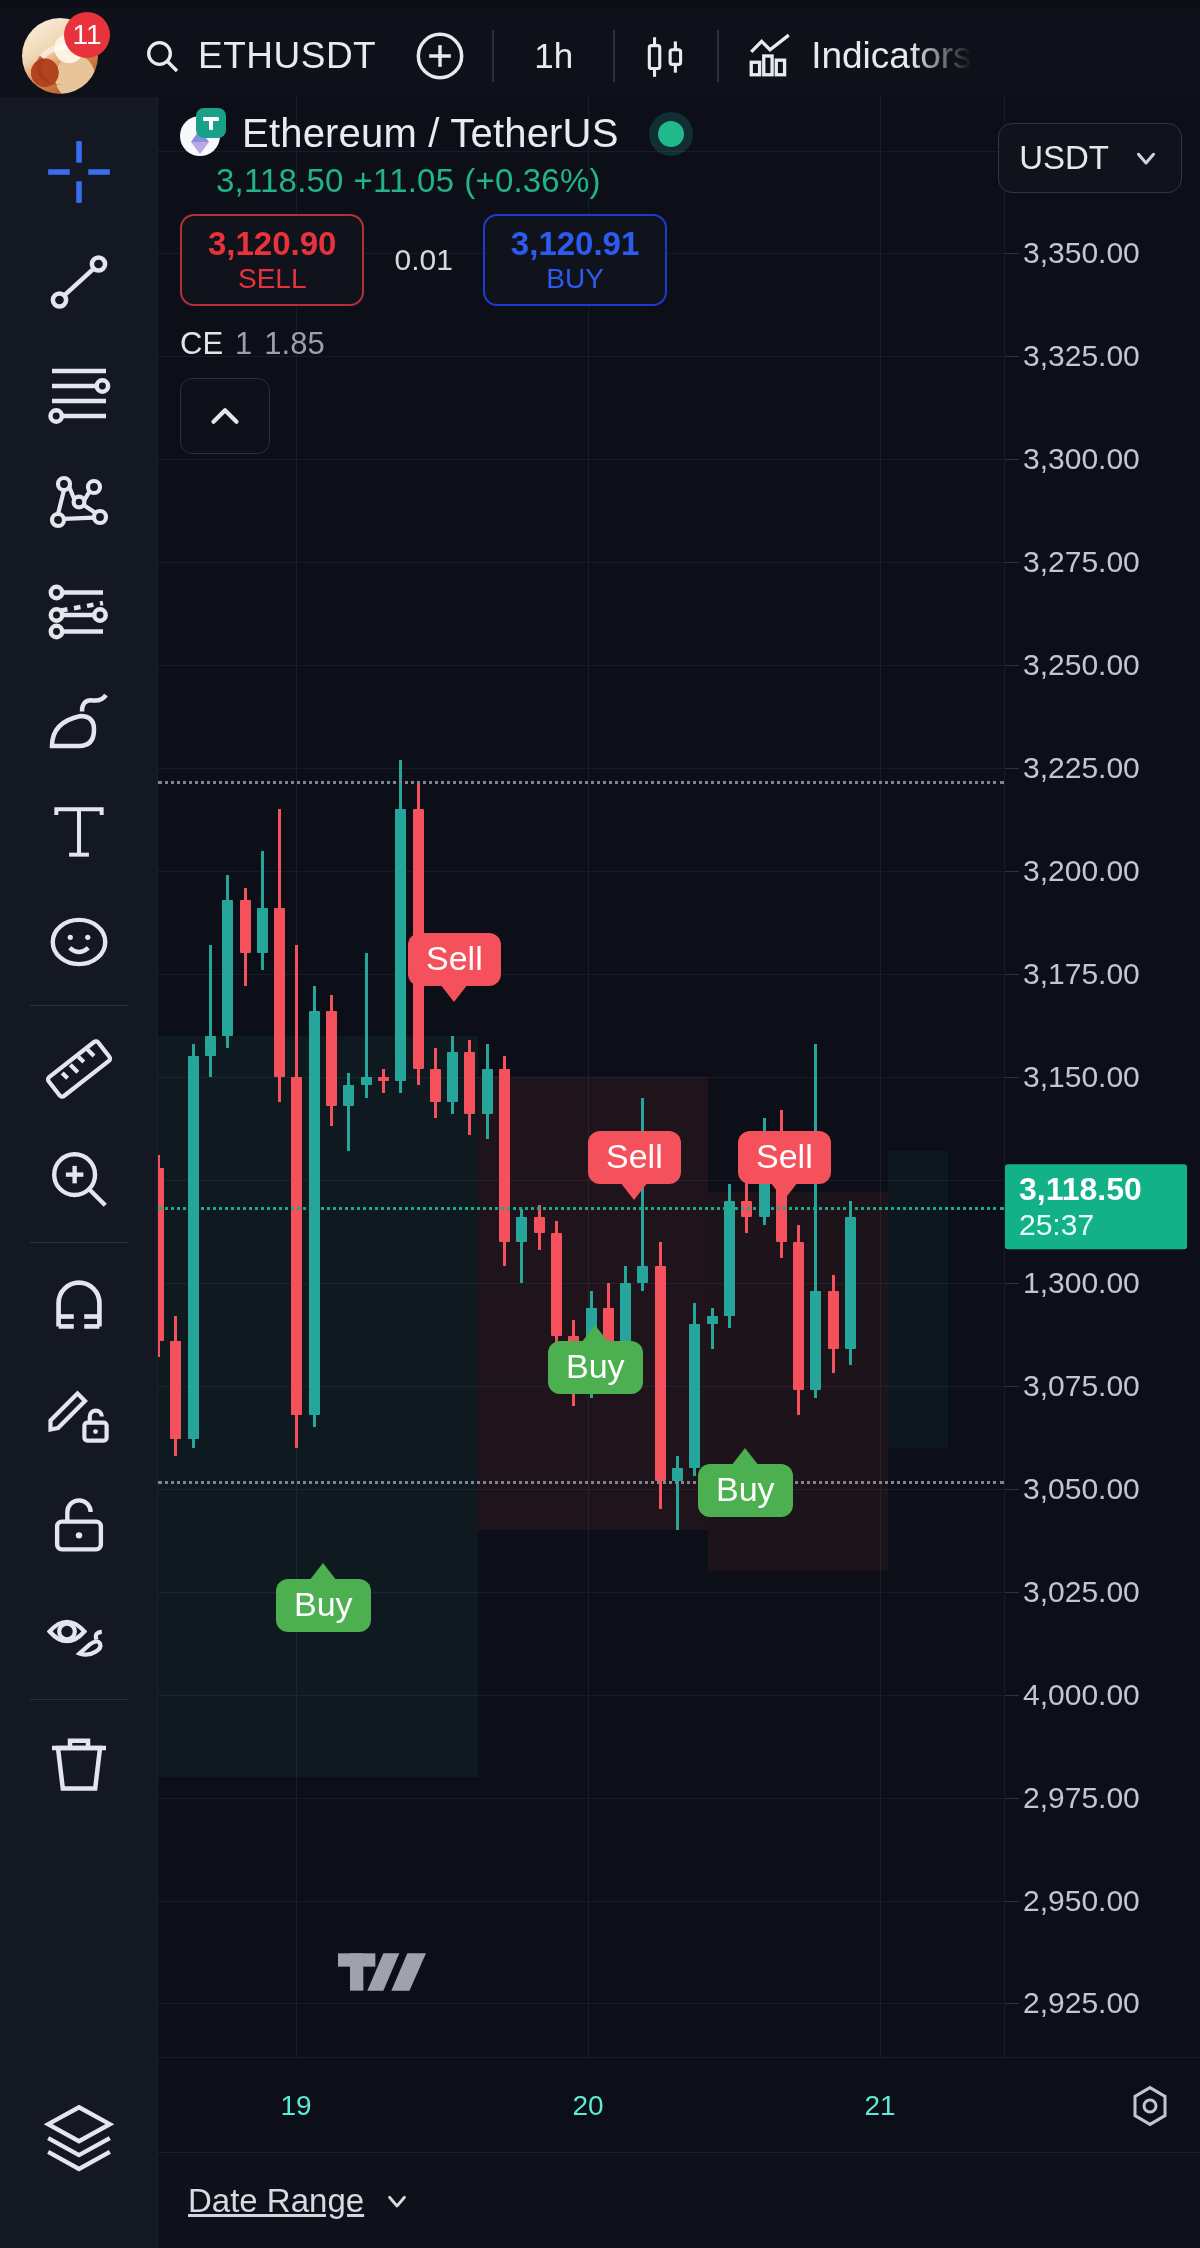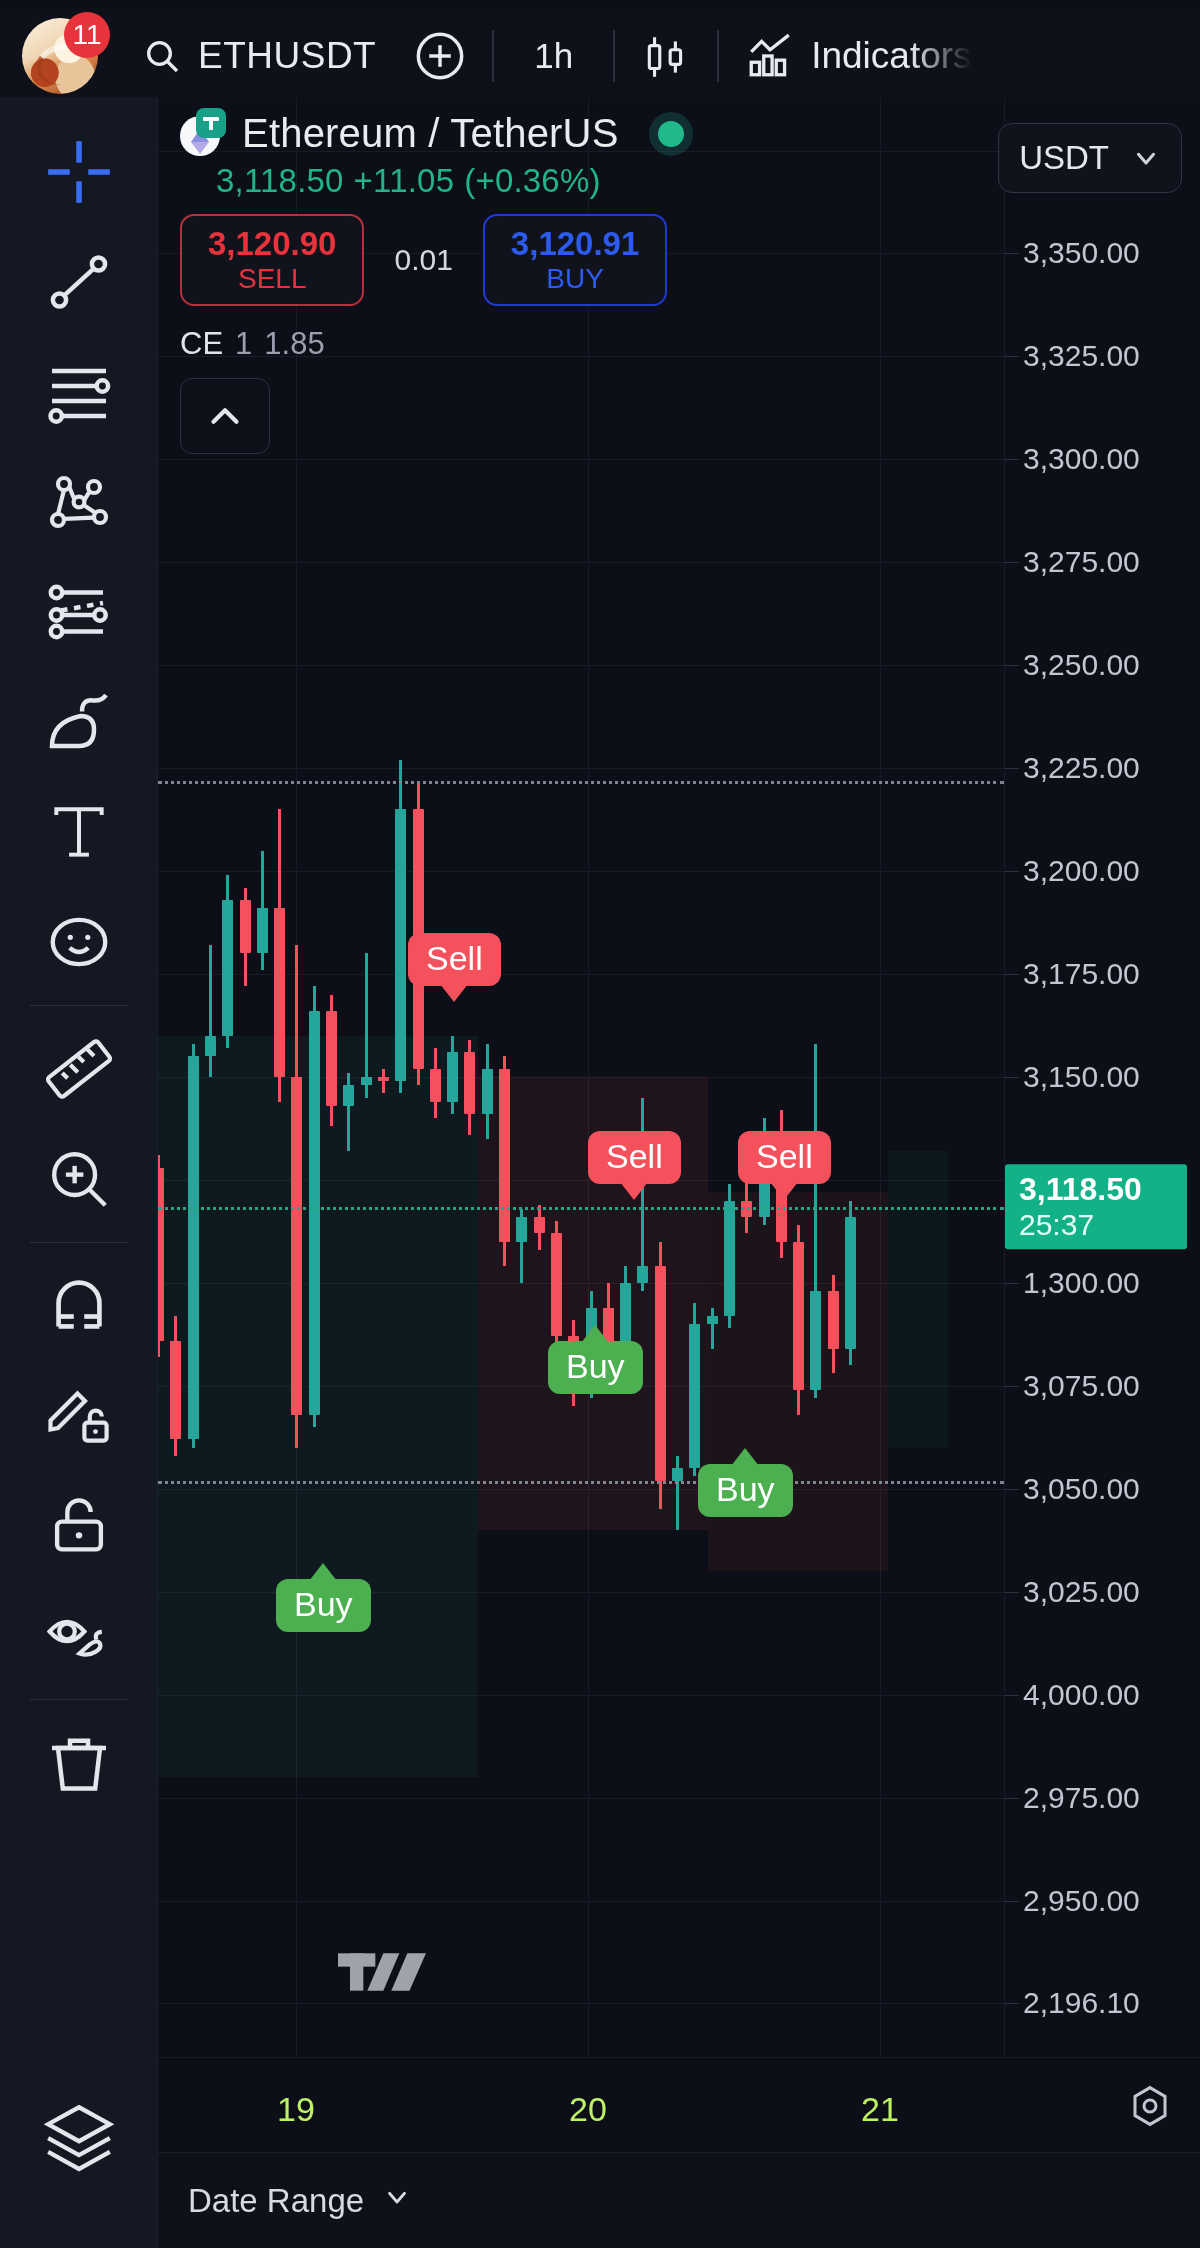--- a/index.html
+++ b/index.html
@@ -165,29 +165,29 @@
     border:1px solid #2e3546; border-radius:14px; background:#10131c;
     height:70px; padding:0 20px; display:flex; align-items:center; gap:22px;
   }
   .usdt-sel span{ font-size:33px; color:#e4e7ee;}
 
   
   .timescale{
     position:absolute; left:0; top:1960px; width:1042px; height:95px;
     border-top:1px solid #171c28; background:#0c0f17;
   }
-  .tlabel{ position:absolute; top:32px; font-size:34px; color:#bef264; transform:translateX(-50%);}
+  .tlabel{ position:absolute; top:32px; font-size:28px; color:#5eead4; transform:translateX(-50%);}
 
   
   .bottombar{
     position:absolute; left:0; top:2055px; width:1042px; height:96px;
     border-top:1px solid #1a1f2c; background:#0e1119;
     display:flex; align-items:center;
   }
-  .daterange{ display:flex; gap:18px; margin-left:30px;}
+  .daterange{ display:flex; align-items:center; gap:18px; margin-left:30px;text-decoration:underline;}
   .daterange span{ font-size:33px; color:#d7dae2;}
   .clock{ position:absolute; left:50%; transform:translateX(-50%); font-size:33px; color:#d7dae2; white-space:nowrap; }
 
   
   .candle{ position:absolute; }
   .wick{ position:absolute; width:3px; left:50%; margin-left:-1.5px; }
   .body{ position:absolute; left:0; width:100%; border-radius:1px;}
   .dotted-line{
     position:absolute; left:0; width:846px; height:0;
     border-top:3px dotted #7e8694;
@@ -712,21 +712,21 @@
       <div class="plabel" style="top: 1391.76px;">3,050.00</div>
       <div class="tickmark" style="top: 1494.71px;"></div>
       <div class="plabel" style="top: 1494.71px;">3,025.00</div>
       <div class="tickmark" style="top: 1597.65px;"></div>
       <div class="plabel" style="top: 1597.65px;">4,000.00</div>
       <div class="tickmark" style="top: 1700.59px;"></div>
       <div class="plabel" style="top: 1700.59px;">2,975.00</div>
       <div class="tickmark" style="top: 1803.53px;"></div>
       <div class="plabel" style="top: 1803.53px;">2,950.00</div>
       <div class="tickmark" style="top: 1906.47px;"></div>
-      <div class="plabel" style="top: 1906.47px;">2,196.10</div>
+      <div class="plabel" style="top: 1906.47px;">2,925.00</div>
       <div class="cur-price" style="top: 1109.71px;">
         <div class="cp1">3,118.50</div>
         <div class="cp2">25:37</div>
       </div>
     </div>
 
   <div class="usdt-sel">
     <span>USDT</span>
     <span>
       <svg width="30" height="30" viewBox="0 0 24 24" fill="none" stroke="#cfd3dc" stroke-width="2.4" stroke-linecap="round" stroke-linejoin="round">

